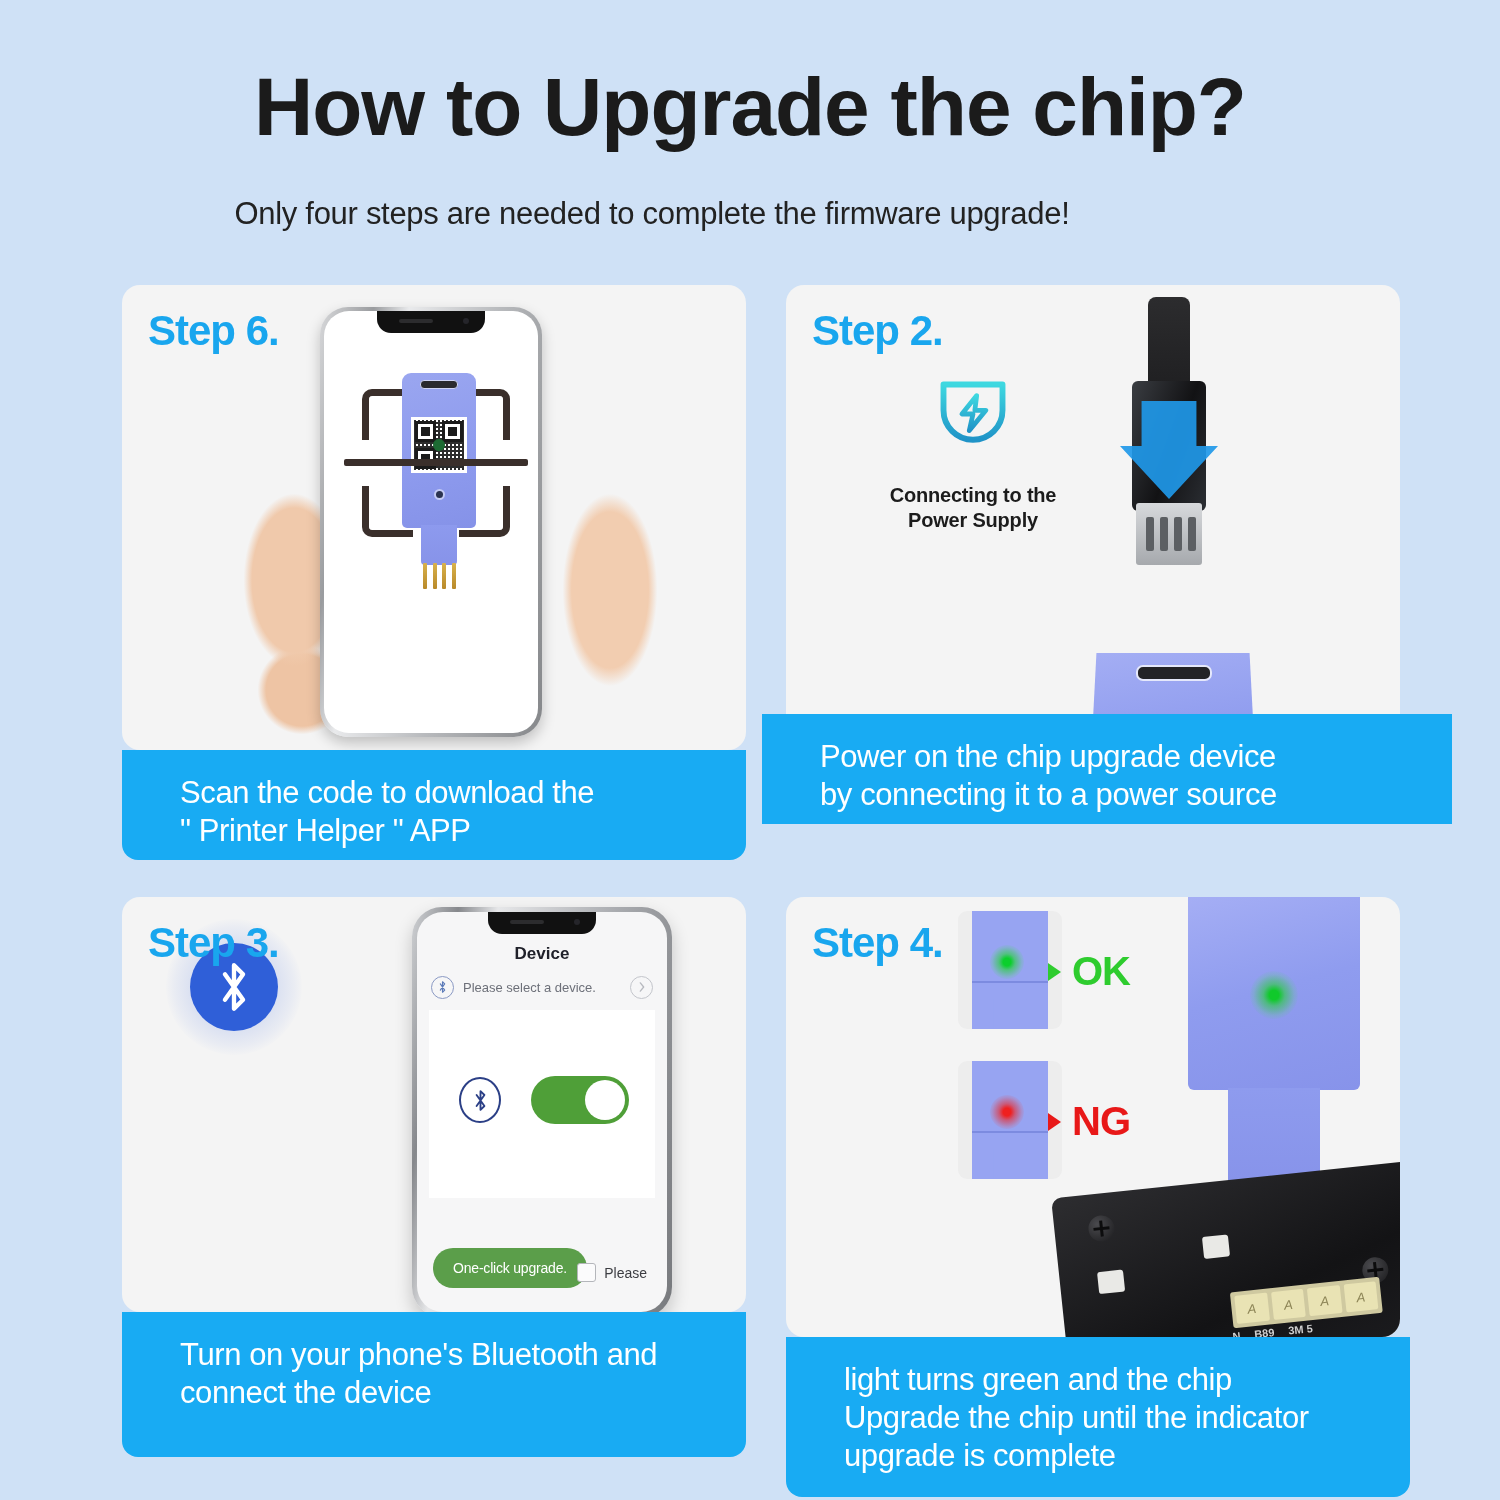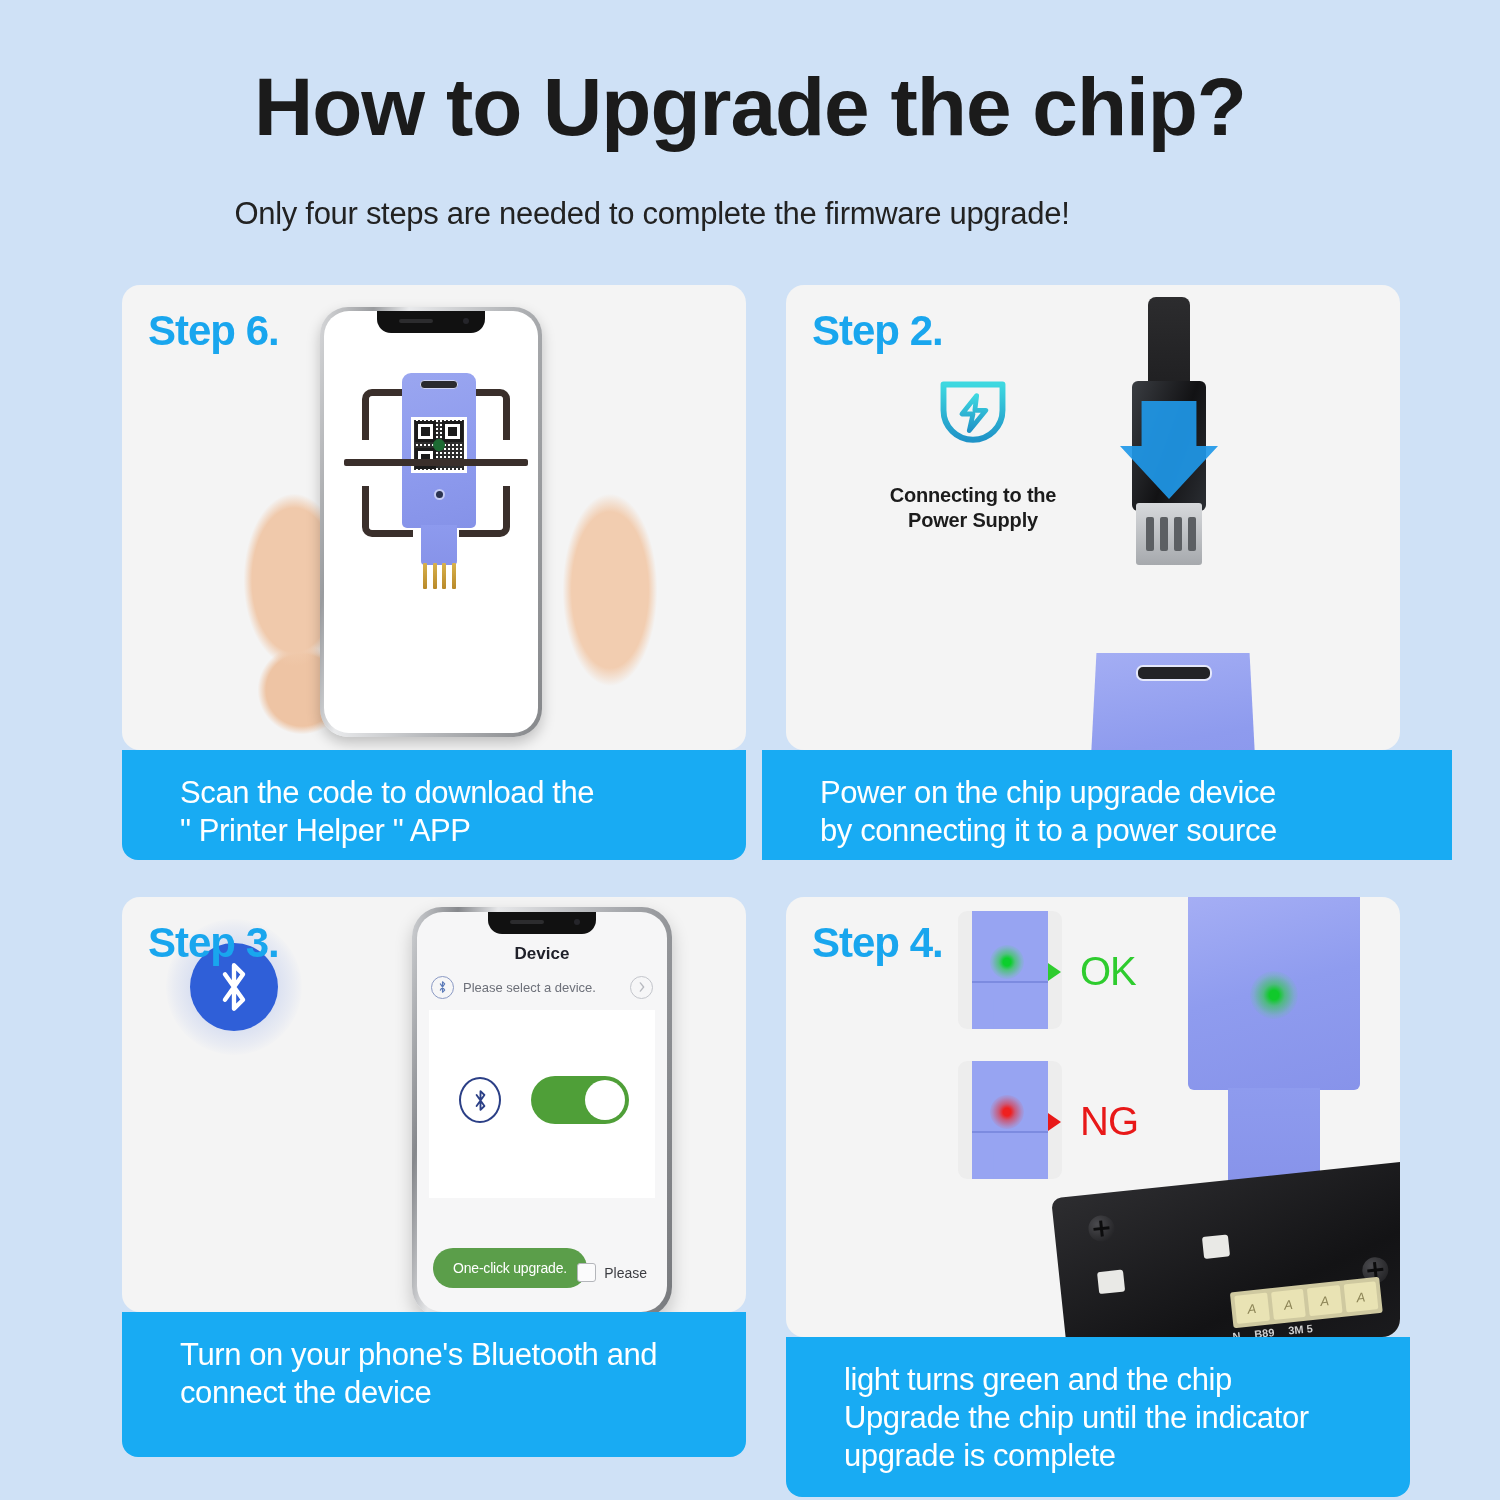--- a/index.html
+++ b/index.html
@@ -49,21 +49,21 @@
     letter-spacing:-.4px;
     z-index:45;
   }
   .cap-l{border-radius:0 0 16px 16px;}
   .cap-sq{border-radius:0;}
 
   
   #card1{left:122px;top:285px;width:624px;height:465px;}
   #cap1 {left:122px;top:750px;width:624px;height:110px;}
   #card2{left:786px;top:285px;width:614px;height:465px;}
-  #cap2 {left:762px;top:750px;width:690px;height:110px;}
+  #cap2 {left:762px;top:714px;width:690px;height:110px;}
   #card3{left:122px;top:897px;width:624px;height:415px;}
   #cap3 {left:122px;top:1312px;width:624px;height:145px;}
   #card4{left:786px;top:897px;width:614px;height:440px;}
   #cap4 {left:786px;top:1337px;width:624px;height:160px;}
 
   
   .s1-hand{
     position:absolute;left:120px;top:105px;width:420px;height:365px;
     background:
       radial-gradient(ellipse 70px 120px at 52px 190px,#f0c9ab 0 60%,rgba(240,201,171,0) 72%),
@@ -220,21 +220,21 @@
   .thumb .t-line{position:absolute;left:14px;top:70px;width:76px;height:1.5px;background:#7c8be0;}
   .led-g{
     position:absolute;left:32px;top:34px;width:34px;height:34px;border-radius:50%;
     background:radial-gradient(circle,#0bcf2c 0 16%,rgba(40,210,60,.62) 34%,rgba(60,220,80,.18) 62%,rgba(60,220,80,0) 76%);
   }
   .led-r{
     position:absolute;left:32px;top:34px;width:34px;height:34px;border-radius:50%;
     background:radial-gradient(circle,#ef2020 0 16%,rgba(235,40,40,.6) 34%,rgba(235,60,60,.18) 62%,rgba(235,60,60,0) 76%);
   }
   .tri{width:0;height:0;border-top:9px solid transparent;border-bottom:9px solid transparent;}
-  .okrow{position:absolute;display:flex;align-items:center;gap:19px;font-size:40px;font-weight:normal;letter-spacing:-1px;}
+  .okrow{position:absolute;display:flex;align-items:center;gap:11px;font-size:40px;font-weight:bold;letter-spacing:-1px;}
   .dev4{
     position:absolute;left:402px;top:-12px;width:172px;height:320px;
   }
   .dev4 .d-top{
     position:absolute;left:0;top:0;width:172px;height:205px;
     background:linear-gradient(165deg,#a7b0f5,#8f9cef 50%,#8793ea);border-radius:6px;
   }
   .dev4 .d-neck{
     position:absolute;left:40px;top:203px;width:92px;height:96px;
     background:linear-gradient(180deg,#8e9bee,#8793ea);

